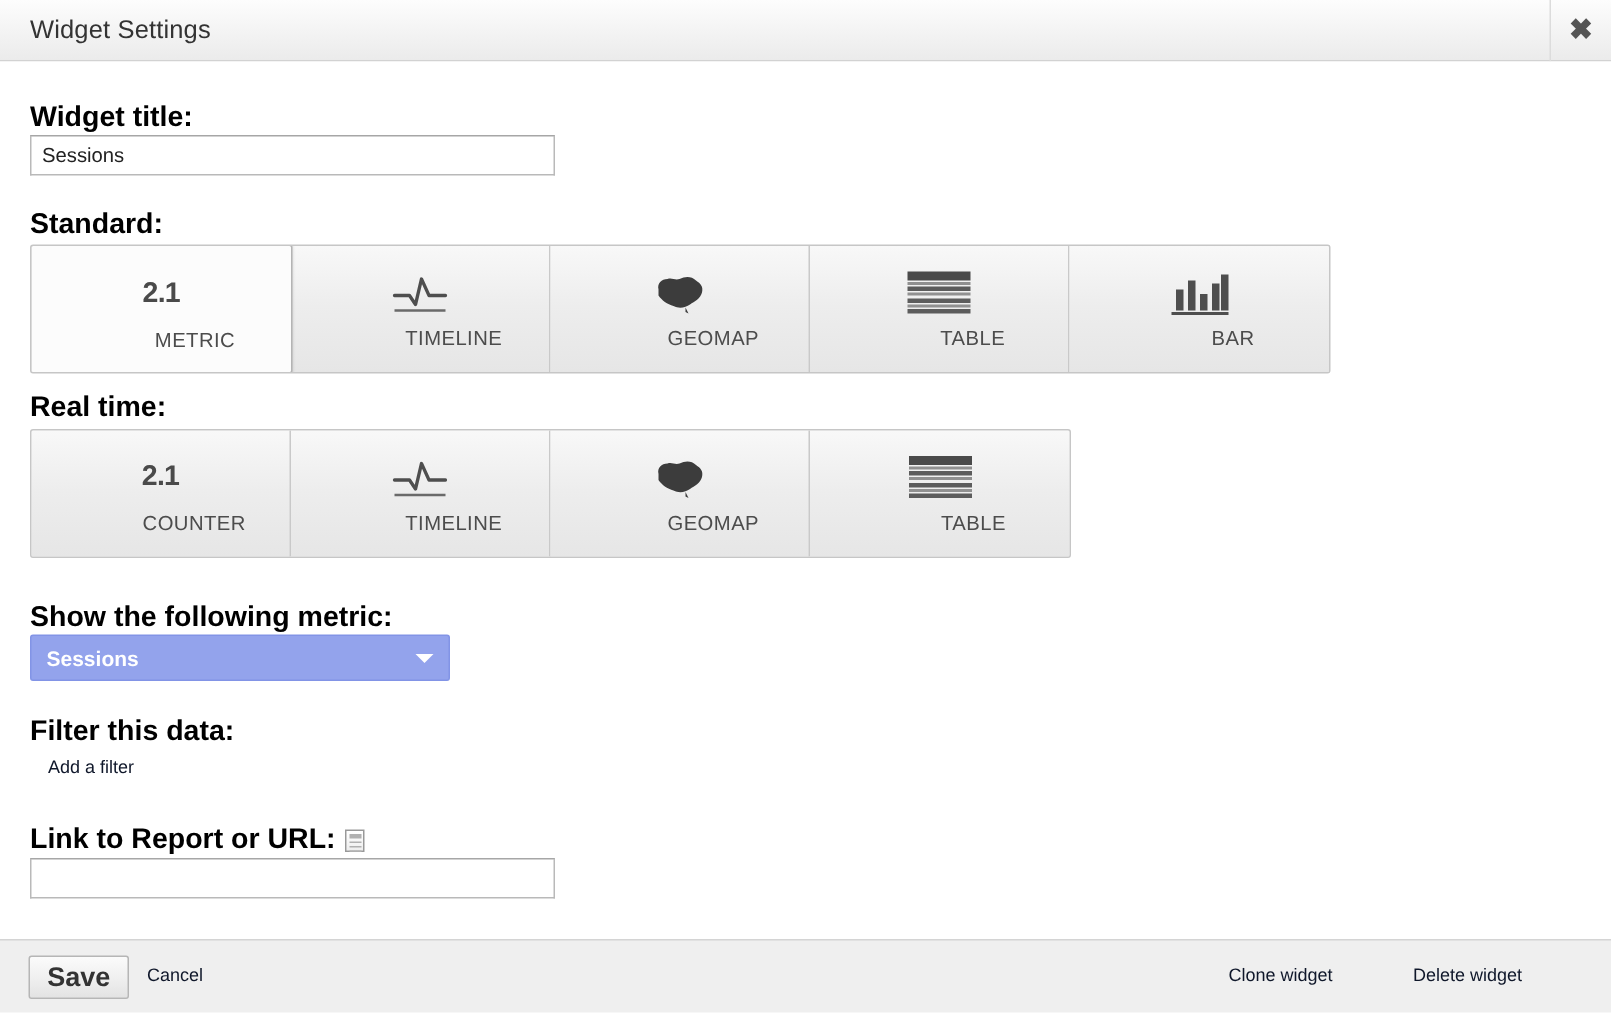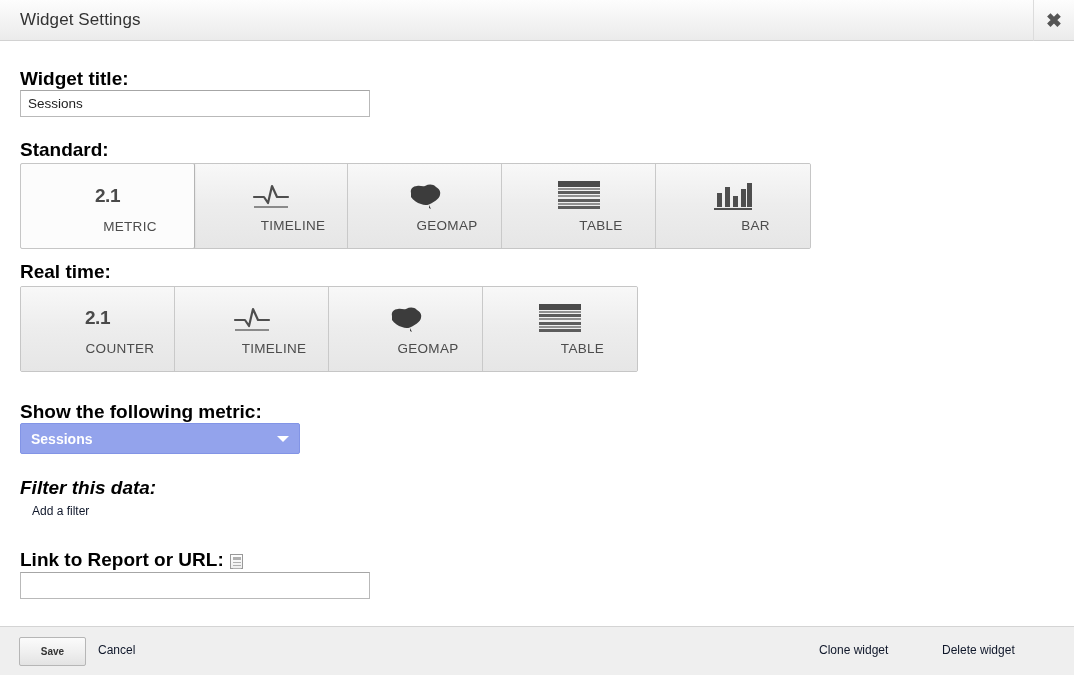--- a/index.html
+++ b/index.html
@@ -62,21 +62,21 @@
   
   .btn-group {
     display: flex;
     border: 1px solid #c6c6c6;
     border-radius: 2px;
     overflow: hidden;
     background: #f1f1f1;
     width: max-content;
   }
   .type-btn {
-    width: 154px; height: 84px;
+    width: 173px; height: 84px;
     background: linear-gradient(to bottom, #f8f8f8 0%, #ededed 48%, #e6e6e6 100%);
     border-right: 1px solid #c9c9c9;
     display: flex; flex-direction: column;
     align-items: center; justify-content: flex-start;
     cursor: pointer; position: relative;
     padding-top: 14px;
   }
   .type-btn:last-child { border-right: none; }
   .type-btn.selected {
     background: #fcfcfc;
@@ -173,21 +173,21 @@
     background: #efefef;
     border-top: 1px solid #d4d4d4;
   }
   .save-btn {
     position: absolute; left: 19px; top: 10px;
     width: 67px; height: 29px;
     background: linear-gradient(to bottom, #fbfbfb 0%, #f0f0f0 50%, #e3e3e3 100%);
     border: 1px solid #b6b6b6;
     border-radius: 2px;
     font-family: "Liberation Sans", sans-serif;
-    font-size: 10px; font-weight: bold; color: #333333;
+    font-size: 18px; font-weight: bold; color: #333333;
     cursor: pointer;
   }
   .cancel-link { position: absolute; left: 98px; top: 16px; }
   .clone-link  { position: absolute; left: 819px; top: 16px; }
   .delete-link { position: absolute; left: 942px; top: 16px; }
 </style>
 </head>
 <body>
 
 <div class="titlebar">
@@ -301,21 +301,21 @@
       </div>
     </div>
 
   <div style="position:absolute;left:20px;top:360px;" class="field-label">Show the following metric:</div>
 
   <div class="metric-select" style="position:absolute;left:20px;top:382px;">
     <span class="metric-select-value">Sessions</span>
     <span class="caret"></span>
   </div>
 
-  <div style="position:absolute;left:20px;top:436px;font-style:italic;" class="field-label">Filter this data:</div>
+  <div style="position:absolute;left:20px;top:436px;" class="field-label">Filter this data:</div>
 
   <div class="link" style="position:absolute;left:32px;top:463px;">Add a filter</div>
 
   <div style="position:absolute;left:20px;top:508px;">
     <span class="field-label">Link to Report or URL:</span><span class="report-icon"></span>
   </div>
 
   <input class="text-input" style="position: absolute; left: 20px; top: 531px;" value="">
 </div>
 

